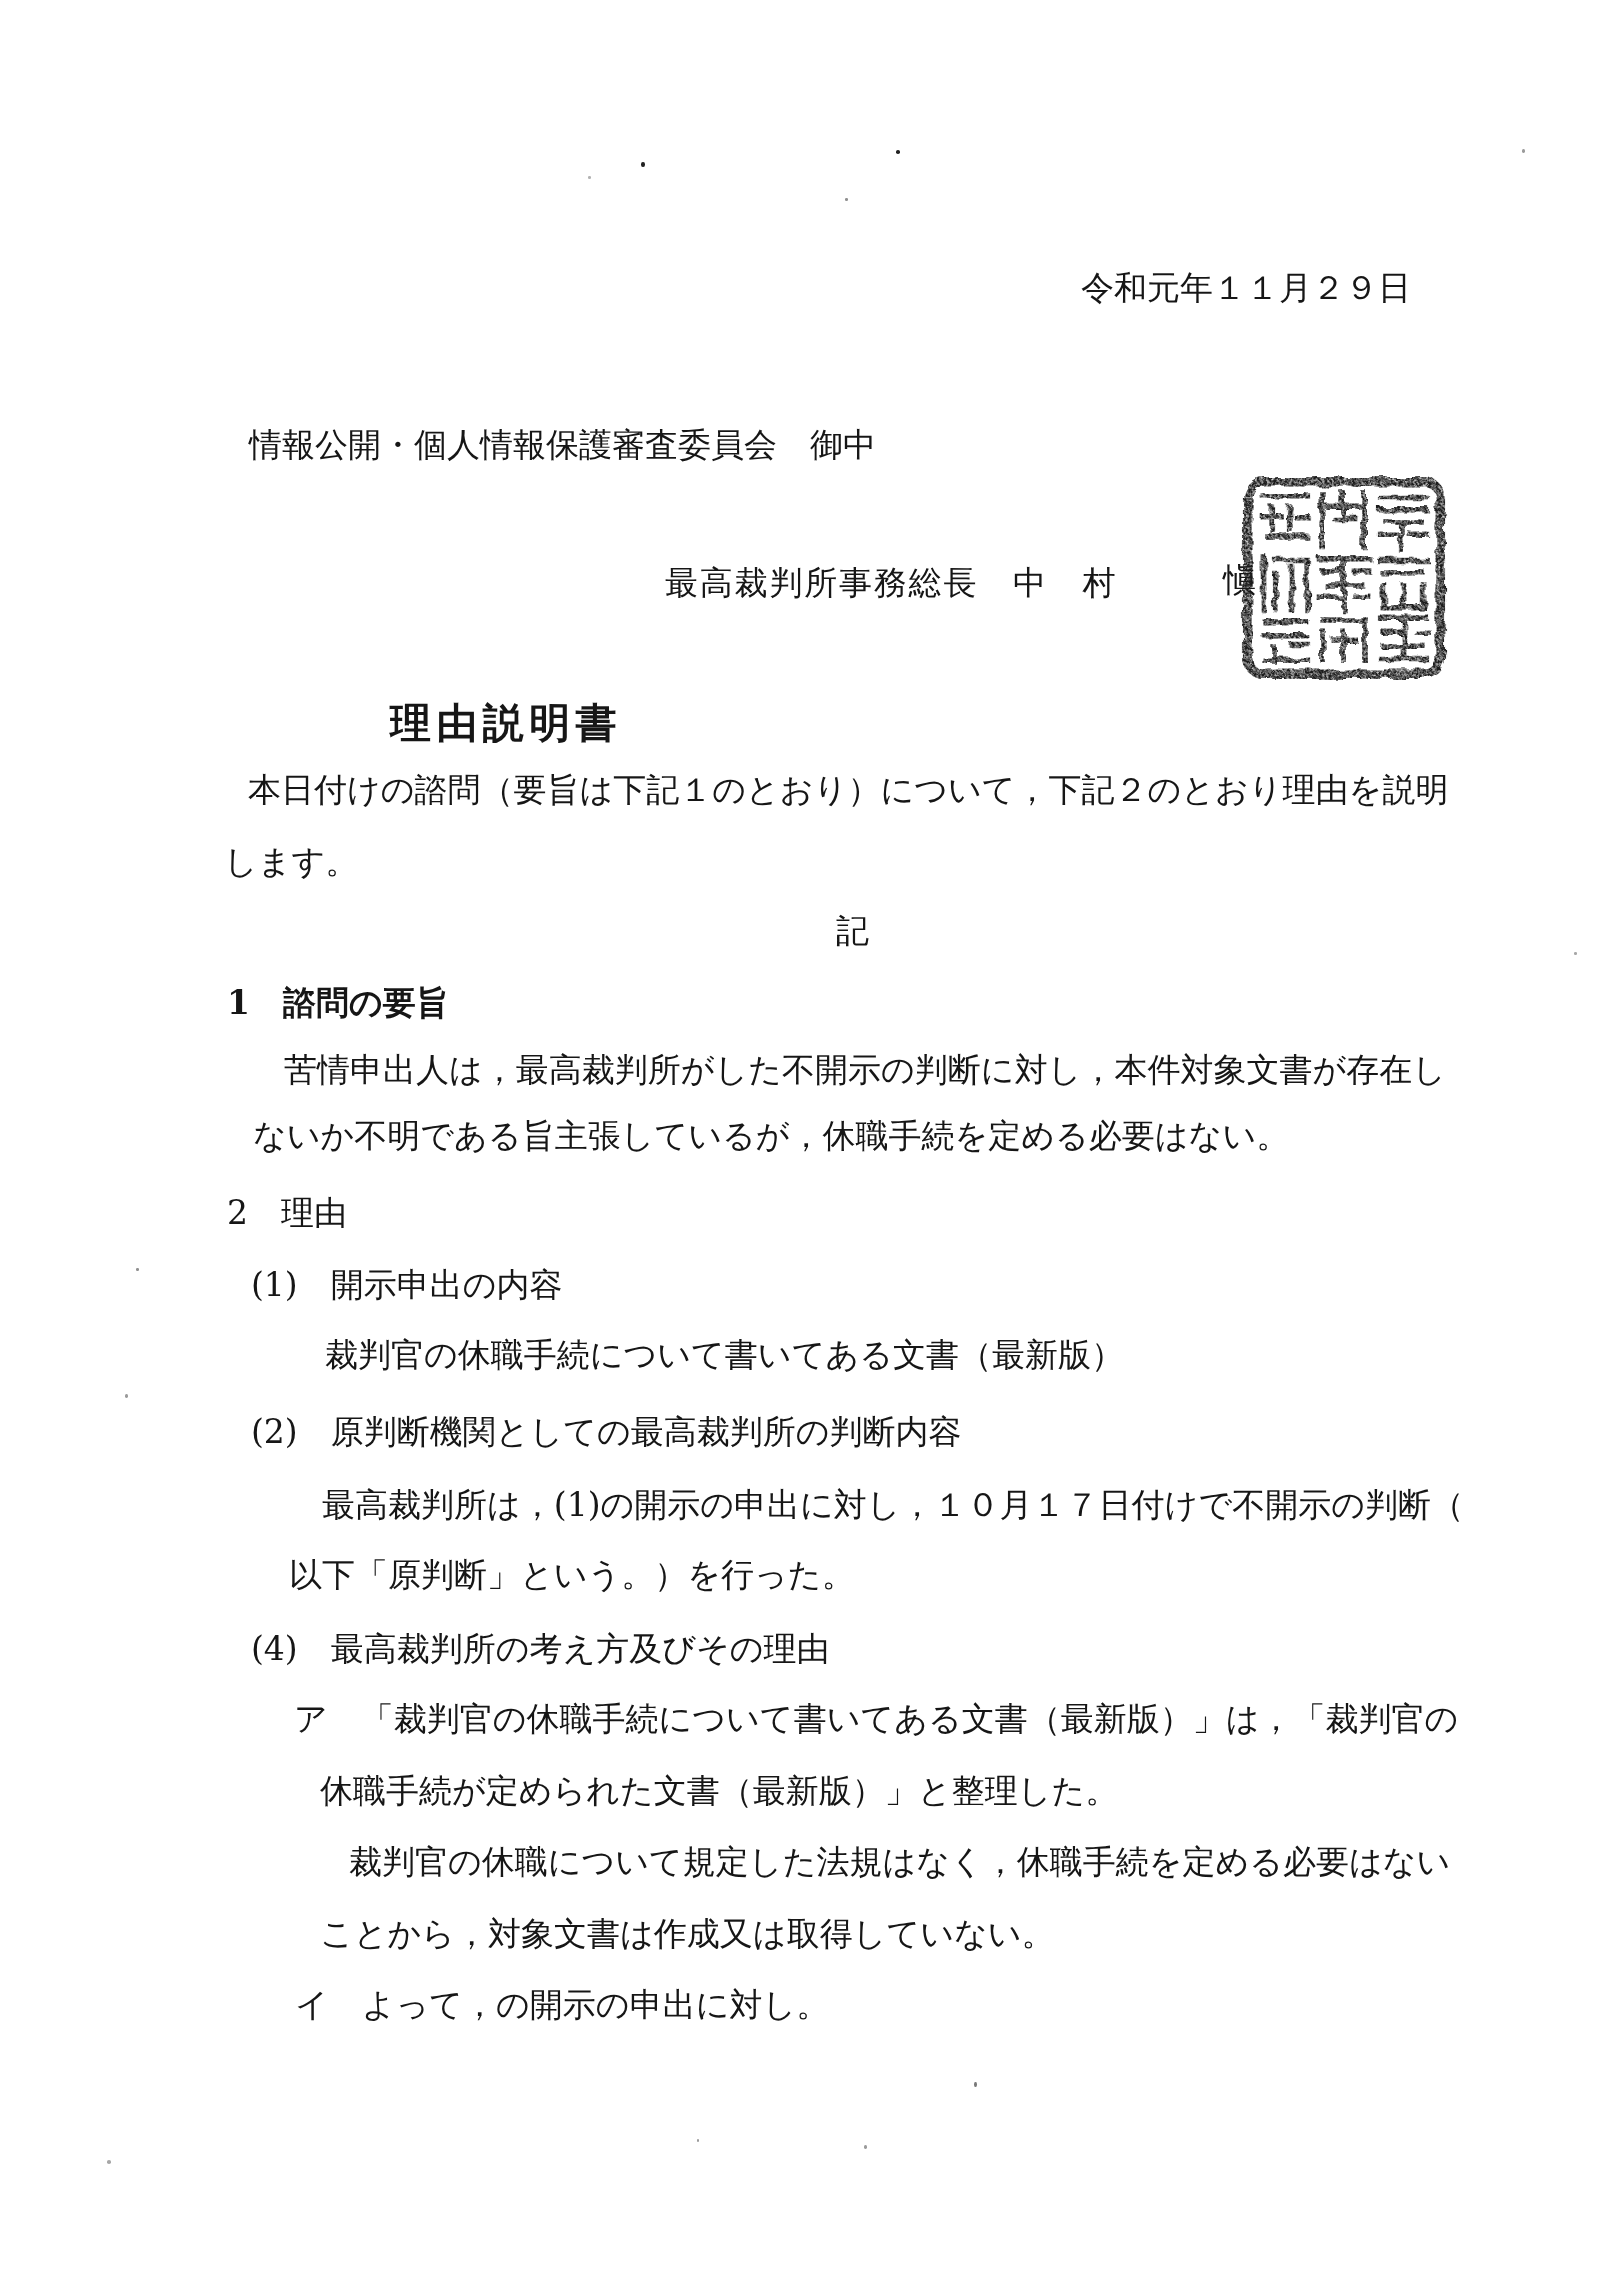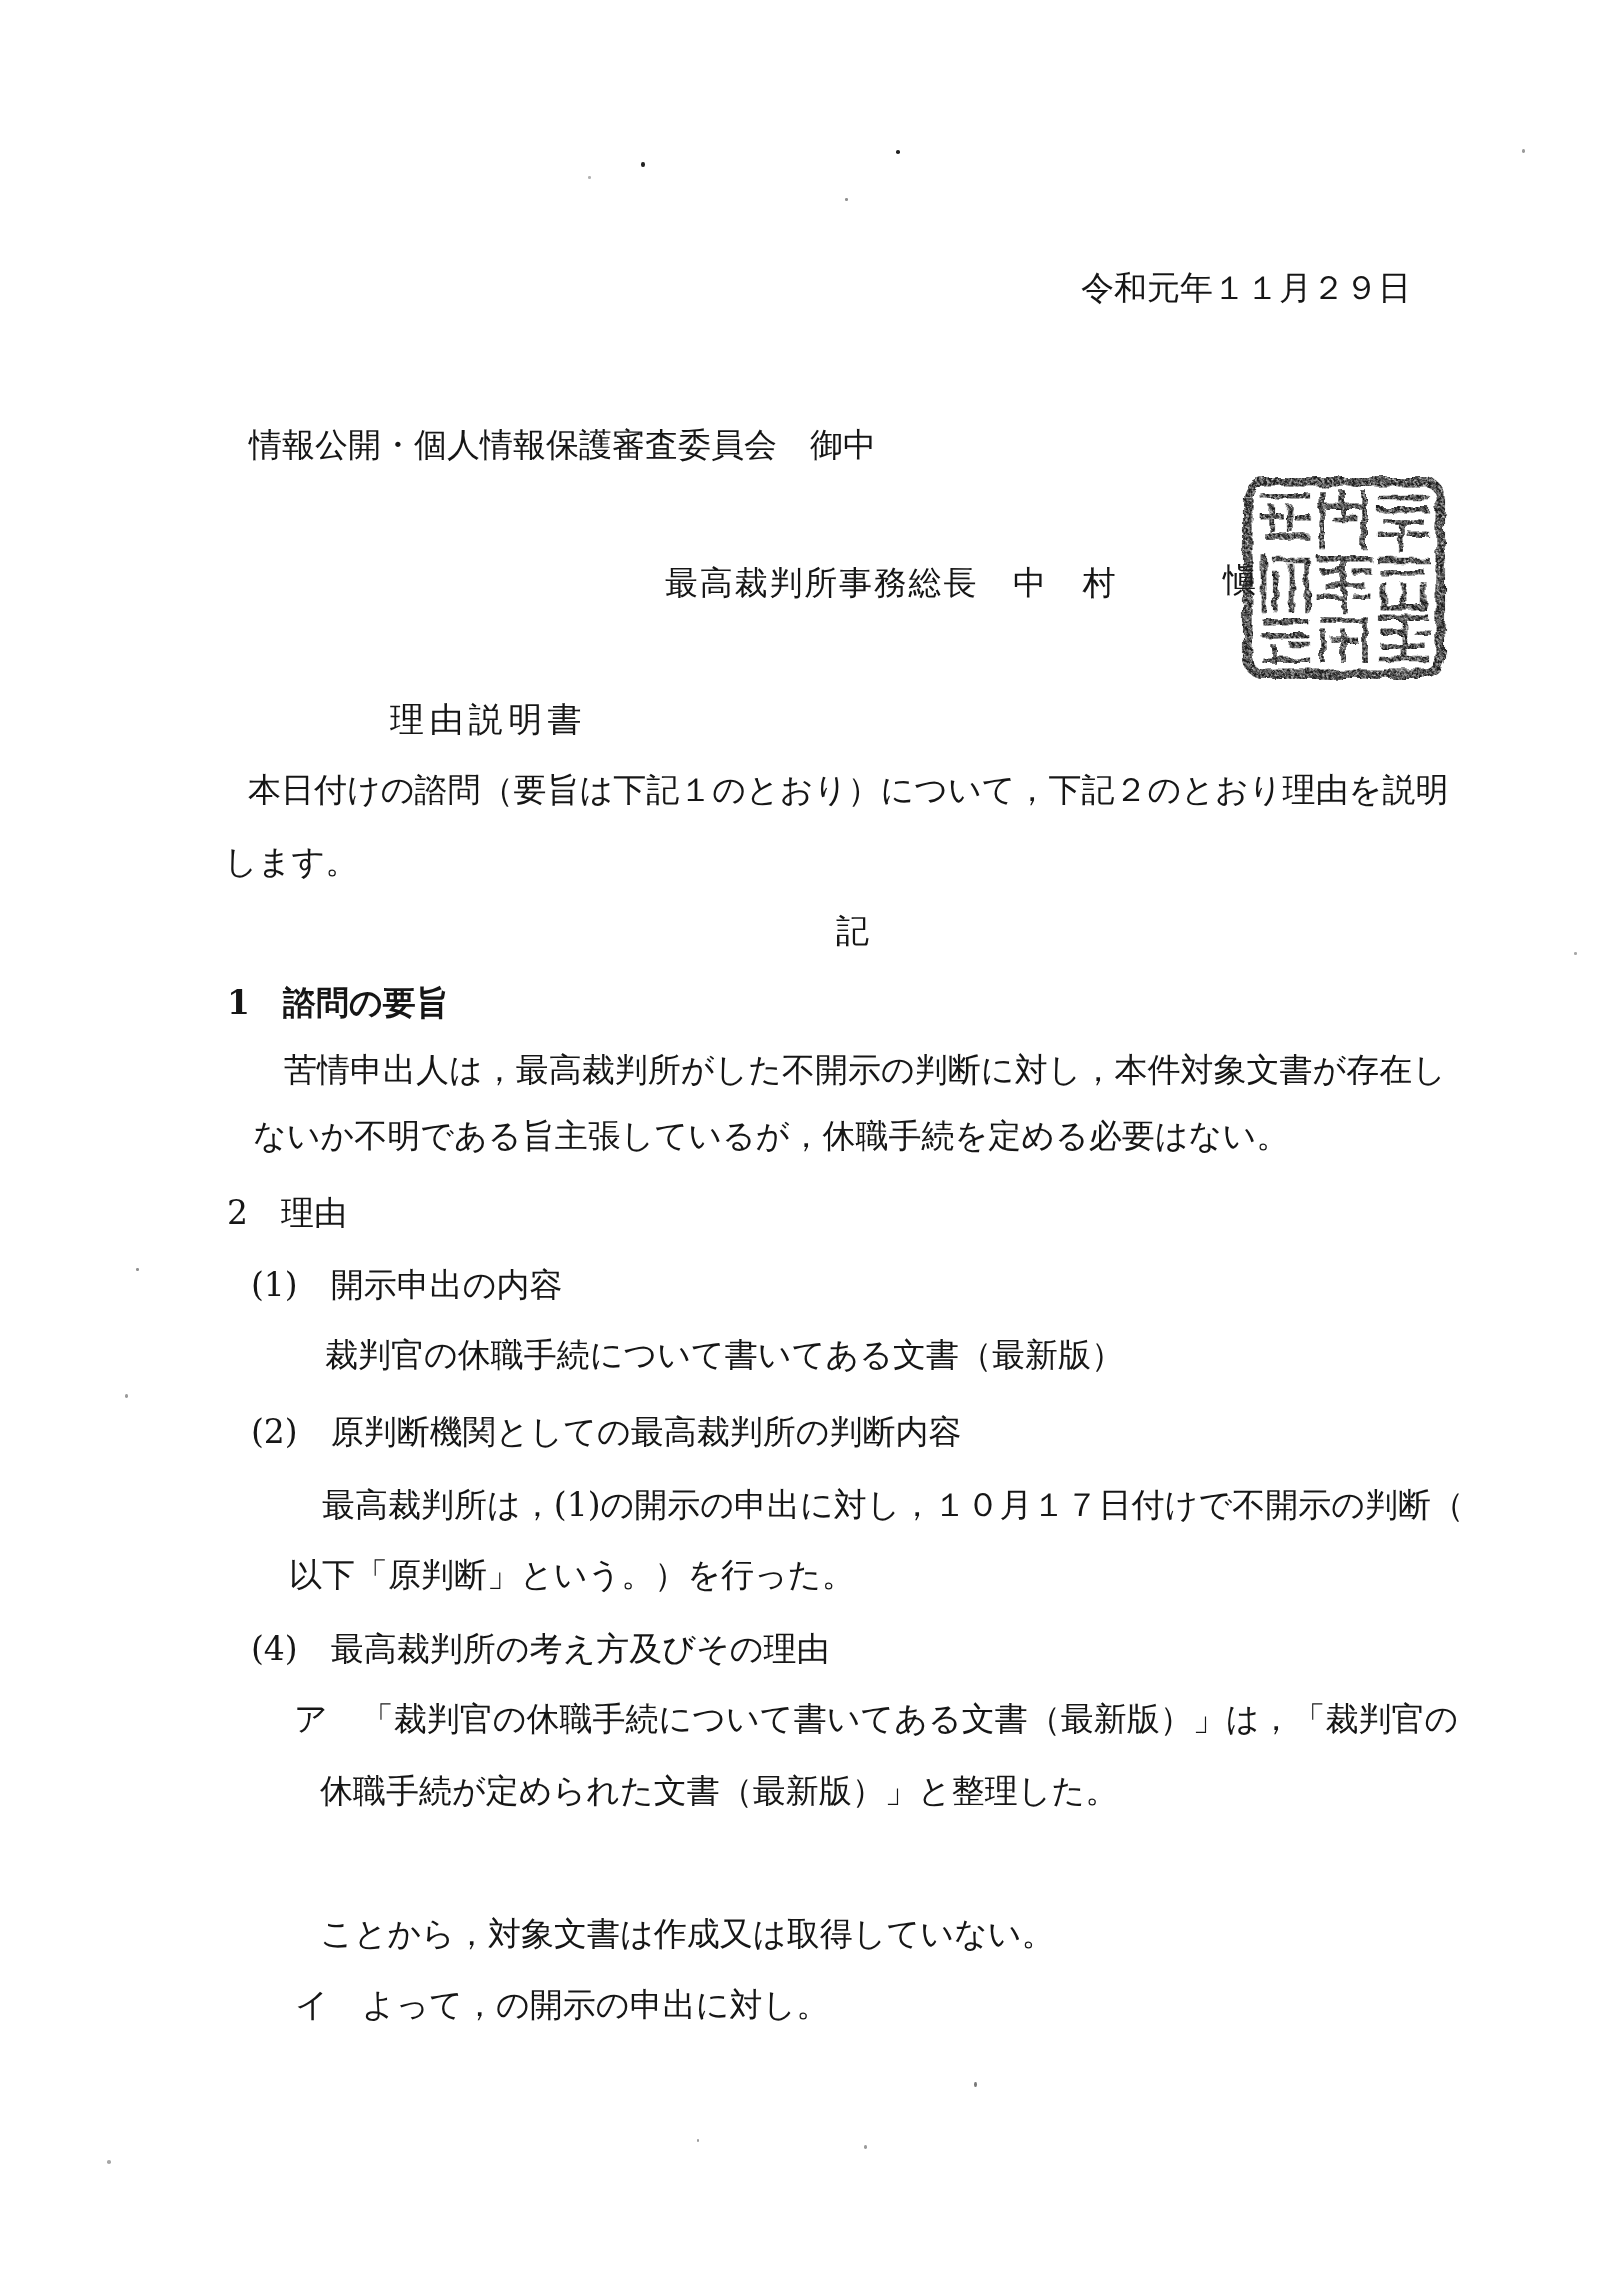--- a/index.html
+++ b/index.html
@@ -15,23 +15,23 @@
   }
   .line{
     position:absolute;
     font-size:33px;
     line-height:1.15;
     letter-spacing:0px;
     white-space:pre;
     color:#161616;
   }
   .doc-title{
-    font-size:34px;
+    font-size:41px;
     letter-spacing:5.4px;
-    font-weight:400;
+    font-weight:700;
   }
   .sender{letter-spacing:1.8px;}
   .seal{
     position:absolute;
     left:1239px;
     top:472px;
     width:210px;
     height:212px;
   }
   .speck{
@@ -100,20 +100,21 @@
   <div class="line" style="left:251px;top:1266px;">(1)　開示申出の内容</div>
   <div class="line" style="left:325px;top:1336px;">裁判官の休職手続について書いてある文書（最新版）</div>
 
   <div class="line" style="left:251px;top:1413px;">(2)　原判断機関としての最高裁判所の判断内容</div>
   <div class="line" style="left:322px;top:1486px;">最高裁判所は，(1)の開示の申出に対し，１０月１７日付けで不開示の判断（</div>
   <div class="line" style="left:289px;top:1556px;">以下「原判断」という。）を行った。</div>
 
   <div class="line" style="left:251px;top:1630px;">(4)　最高裁判所の考え方及びその理由</div>
   <div class="line" style="left:294px;top:1700px;">ア　「裁判官の休職手続について書いてある文書（最新版）」は，「裁判官の</div>
   <div class="line" style="left:320px;top:1772px;">休職手続が定められた文書（最新版）」と整理した。</div>
+  <div class="line" style="left:349px;top:1843px;">裁判官の休職について規定した法規はなく，休職手続を定める必要はない</div>
   <div class="line" style="left:320px;top:1915px;">ことから，対象文書は作成又は取得していない。</div>
   <div class="line" style="left:295px;top:1986px;">イ　よって，の開示の申出に対し。</div>
 
   <div class="speck" style="left:641px;top:162px;width:3.6px;height:4.5px;"></div>
   <div class="speck" style="left:896px;top:150px;width:3.6px;height:3.6px;"></div>
   <div class="speck" style="left:845px;top:198px;width:2.7px;height:2.7px;opacity:.5;"></div>
   <div class="speck" style="left:588px;top:176px;width:2.7px;height:2.7px;opacity:.35;"></div>
   <div class="speck" style="left:1522px;top:149px;width:2.7px;height:3.6px;opacity:.45;"></div>
   <div class="speck" style="left:136px;top:1268px;width:2.7px;height:2.7px;opacity:.5;"></div>
   <div class="speck" style="left:125px;top:1394px;width:2.7px;height:3.6px;opacity:.45;"></div>

